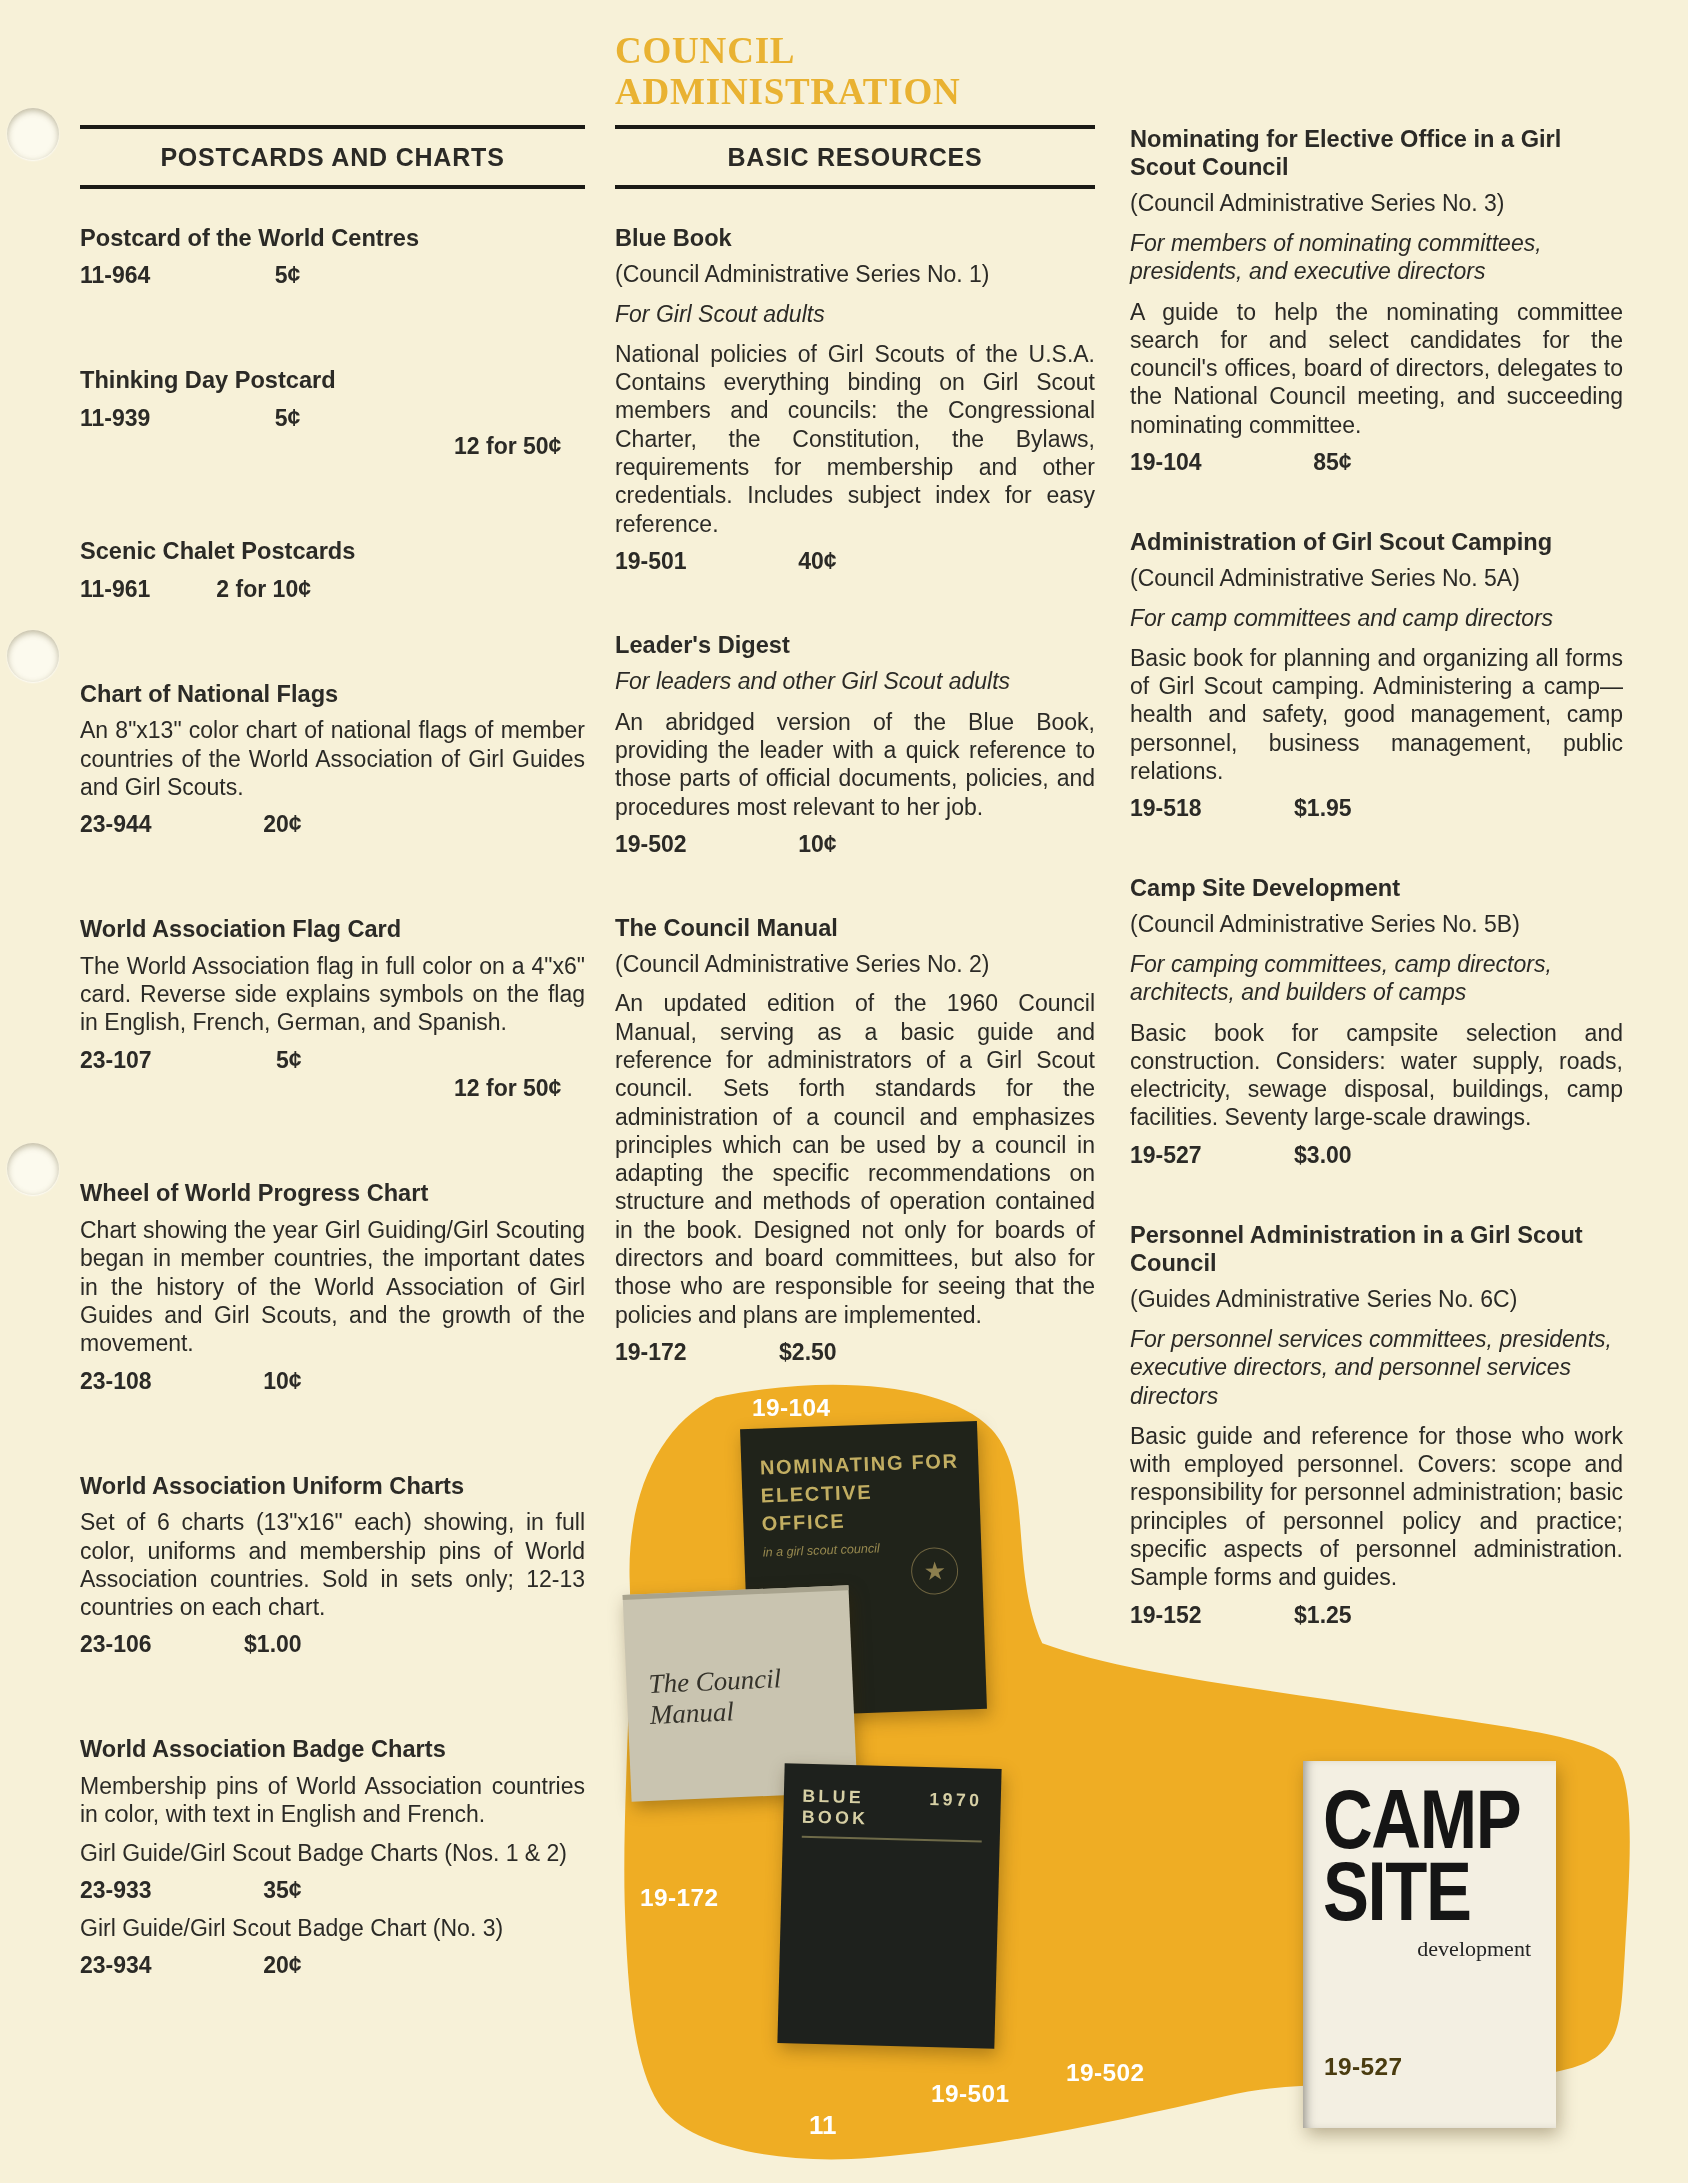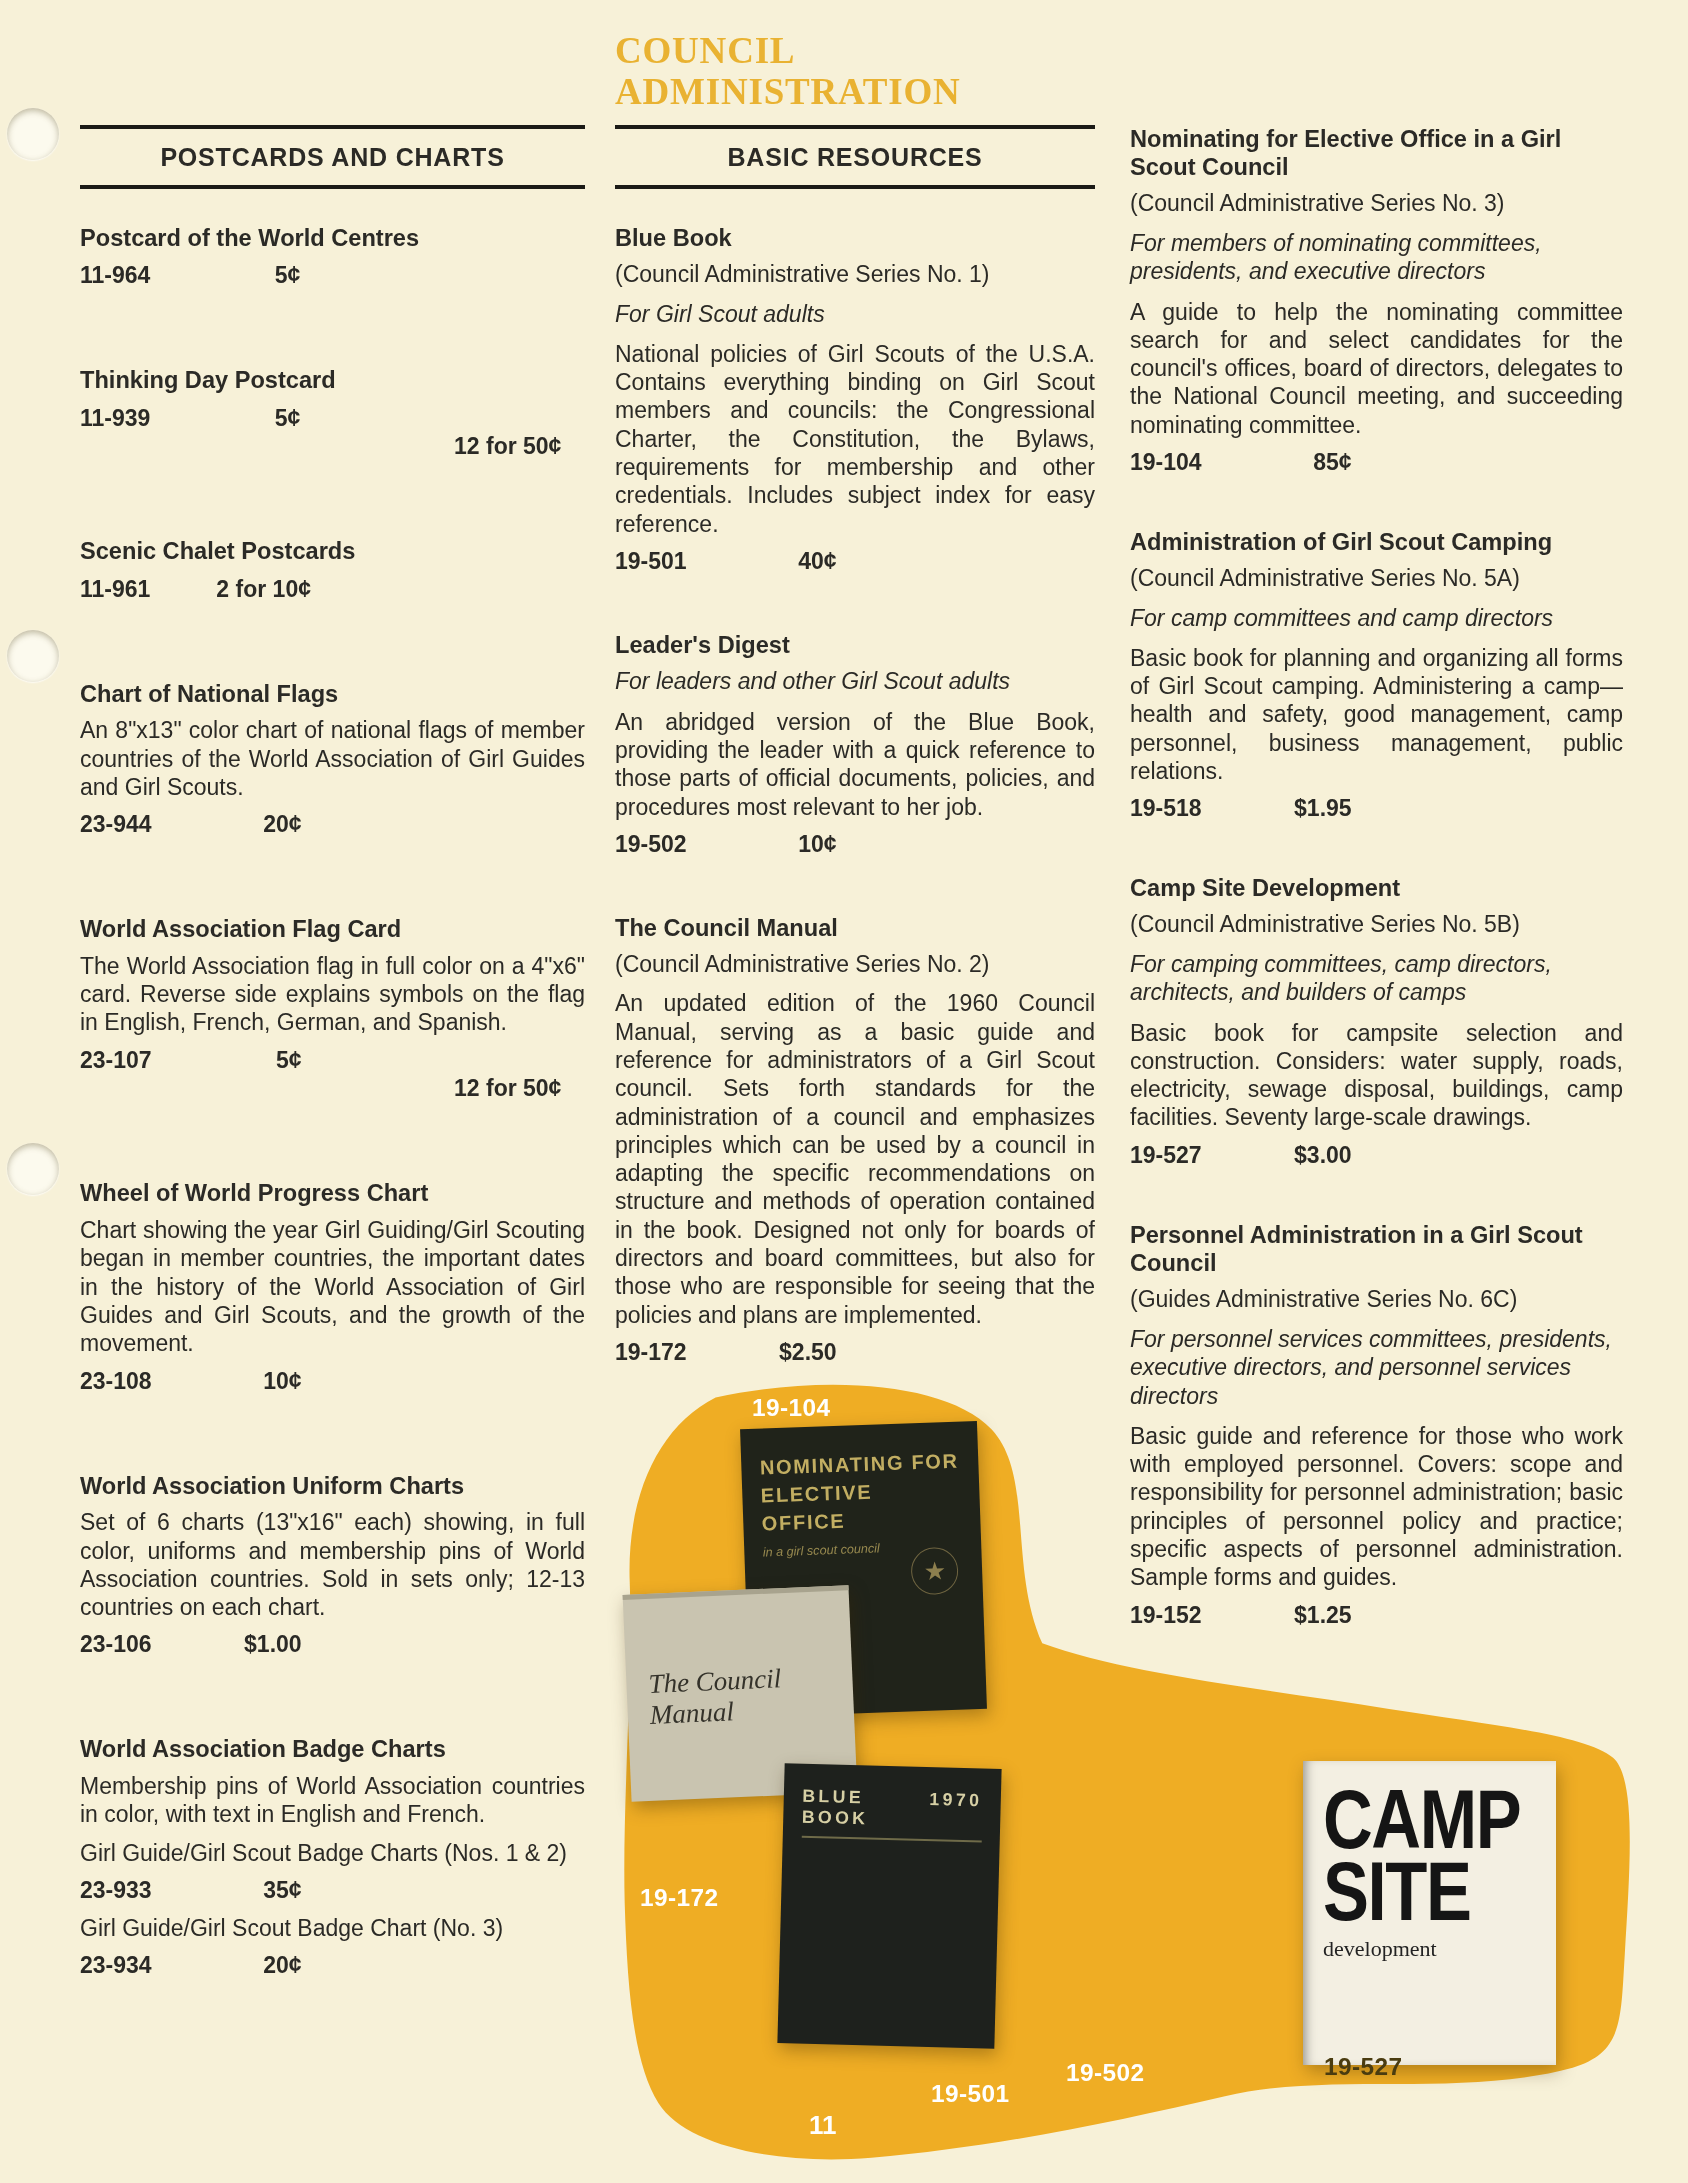--- a/index.html
+++ b/index.html
@@ -93,30 +93,30 @@
     background-image:radial-gradient(circle, #2d2c1e 11px, rgba(0,0,0,0) 11.8px);
     background-size:33px 33px; background-position:3.4px 1.7px;
     padding:47px 0 0 13.5px;
   }
   .ld-line1 { font-size:29px; font-weight:700; color:#f3efdd; letter-spacing:0.8px;
     text-shadow:0 0 5px rgba(0,0,0,0.45); }
   .ld-row { display:flex; align-items:flex-start; gap:6.7px; }
   .ld-sub { font-size:9.3px; color:#e9e4cd; width:94px; line-height:1.25; margin-top:5px; }
 
   .book-camp {
-    left:1303px; top:1761px; width:253px; height:304px; z-index:3;
+    left:1303px; top:1761px; width:253px; height:367px; z-index:3;
     background:#f3efe2; padding:22px 0 0 20px;
     box-shadow: inset 8.4px 0 11.8px -6.7px rgba(0,0,0,0.45), 2.5px 6.7px 17px rgba(60,40,0,0.35);
   }
   .cs-word {
     font-size:84px; font-weight:700; line-height:0.86; letter-spacing:-1.7px;
     color:#151515; transform:scaleX(0.82); transform-origin:left top;
   }
   .cs-sub { font-family:"Liberation Serif", serif; font-size:22px; color:#232323;
-    text-align:left; margin-top:8.4px; }
+    text-align:right; padding-right:25px; margin-top:8.4px; }
 
   .collage-label {
     position:absolute; z-index:6; font-weight:700; font-size:24.4px;
     color:#ffffff; letter-spacing:0.4px;
   }
   .label-nominating { left:752px;  top:1394px; }
   .label-cm         { left:640px;  top:1884px; }
   .label-bb         { left:931px; top:2080px; }
   .label-ld         { left:1066px; top:2059px; }
   .label-camp       { left:1324px; top:2053px; color:#4a3c10; }

